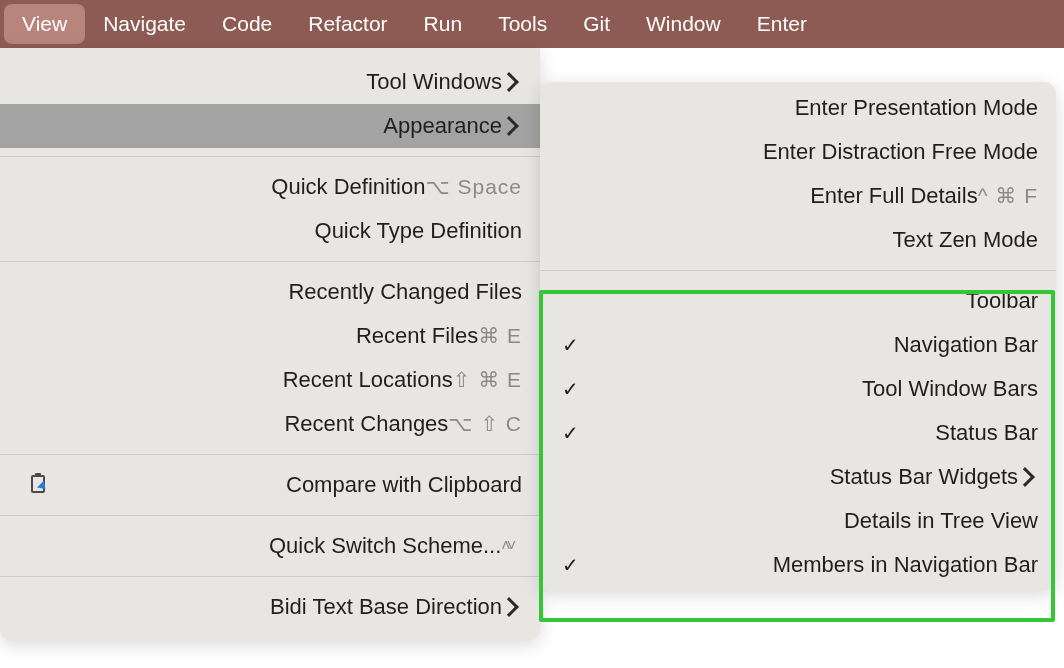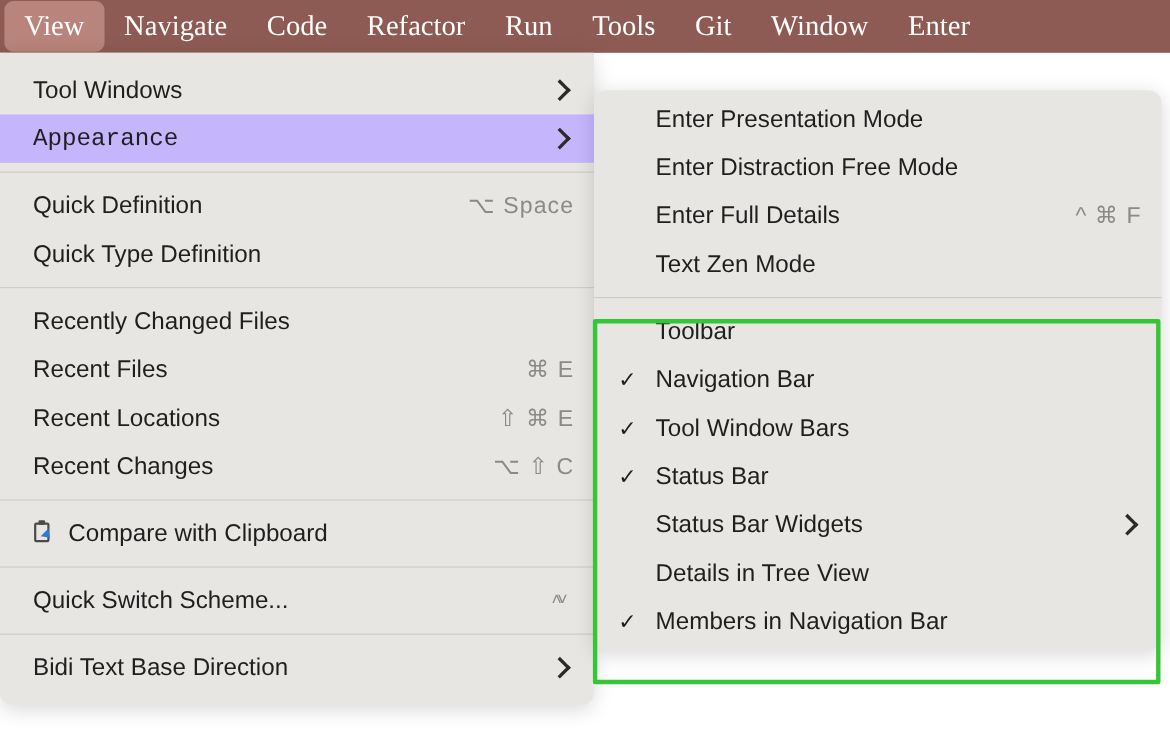--- a/index.html
+++ b/index.html
@@ -13,25 +13,24 @@
   }
   .menubar {
     display: flex;
     align-items: center;
     background: #8e5b54;
     height: 48px;
     padding: 0 4px;
   }
   .menubar-item {
     color: #ffffff;
-    font-size: 26px;
+    font-size: 21px;
     padding: 8px 18px;
     border-radius: 8px;
     cursor: default;
-    font-family: Liberation Serif, serif;
   }
   .menubar-item.active {
     background: #b8847c;
   }
   .dropdown {
     position: absolute;
     top: 48px;
     left: 0;
     width: 540px;
     background: #e8e6e3;
@@ -53,24 +52,24 @@
   }
   .menu-item {
     display: flex;
     align-items: center;
     height: 44px;
     padding: 0 18px 0 30px;
     font-size: 22px;
     color: #1f1f1f;
     cursor: default;
     position: relative;
+    text-align: right;
   }
   .menu-item.hover {
-    background: #c4b5fd;
-    font-family: Liberation Mono, monospace;
+    background: #a3a3a3;
   }
   .menu-item .label { flex: 1; }
   .menu-item .shortcut {
     color: #8a8a8a;
     font-size: 21px;
     letter-spacing: 1px;
   }
   .menu-sep {
     height: 1px;
     background: #cfcbc6;

